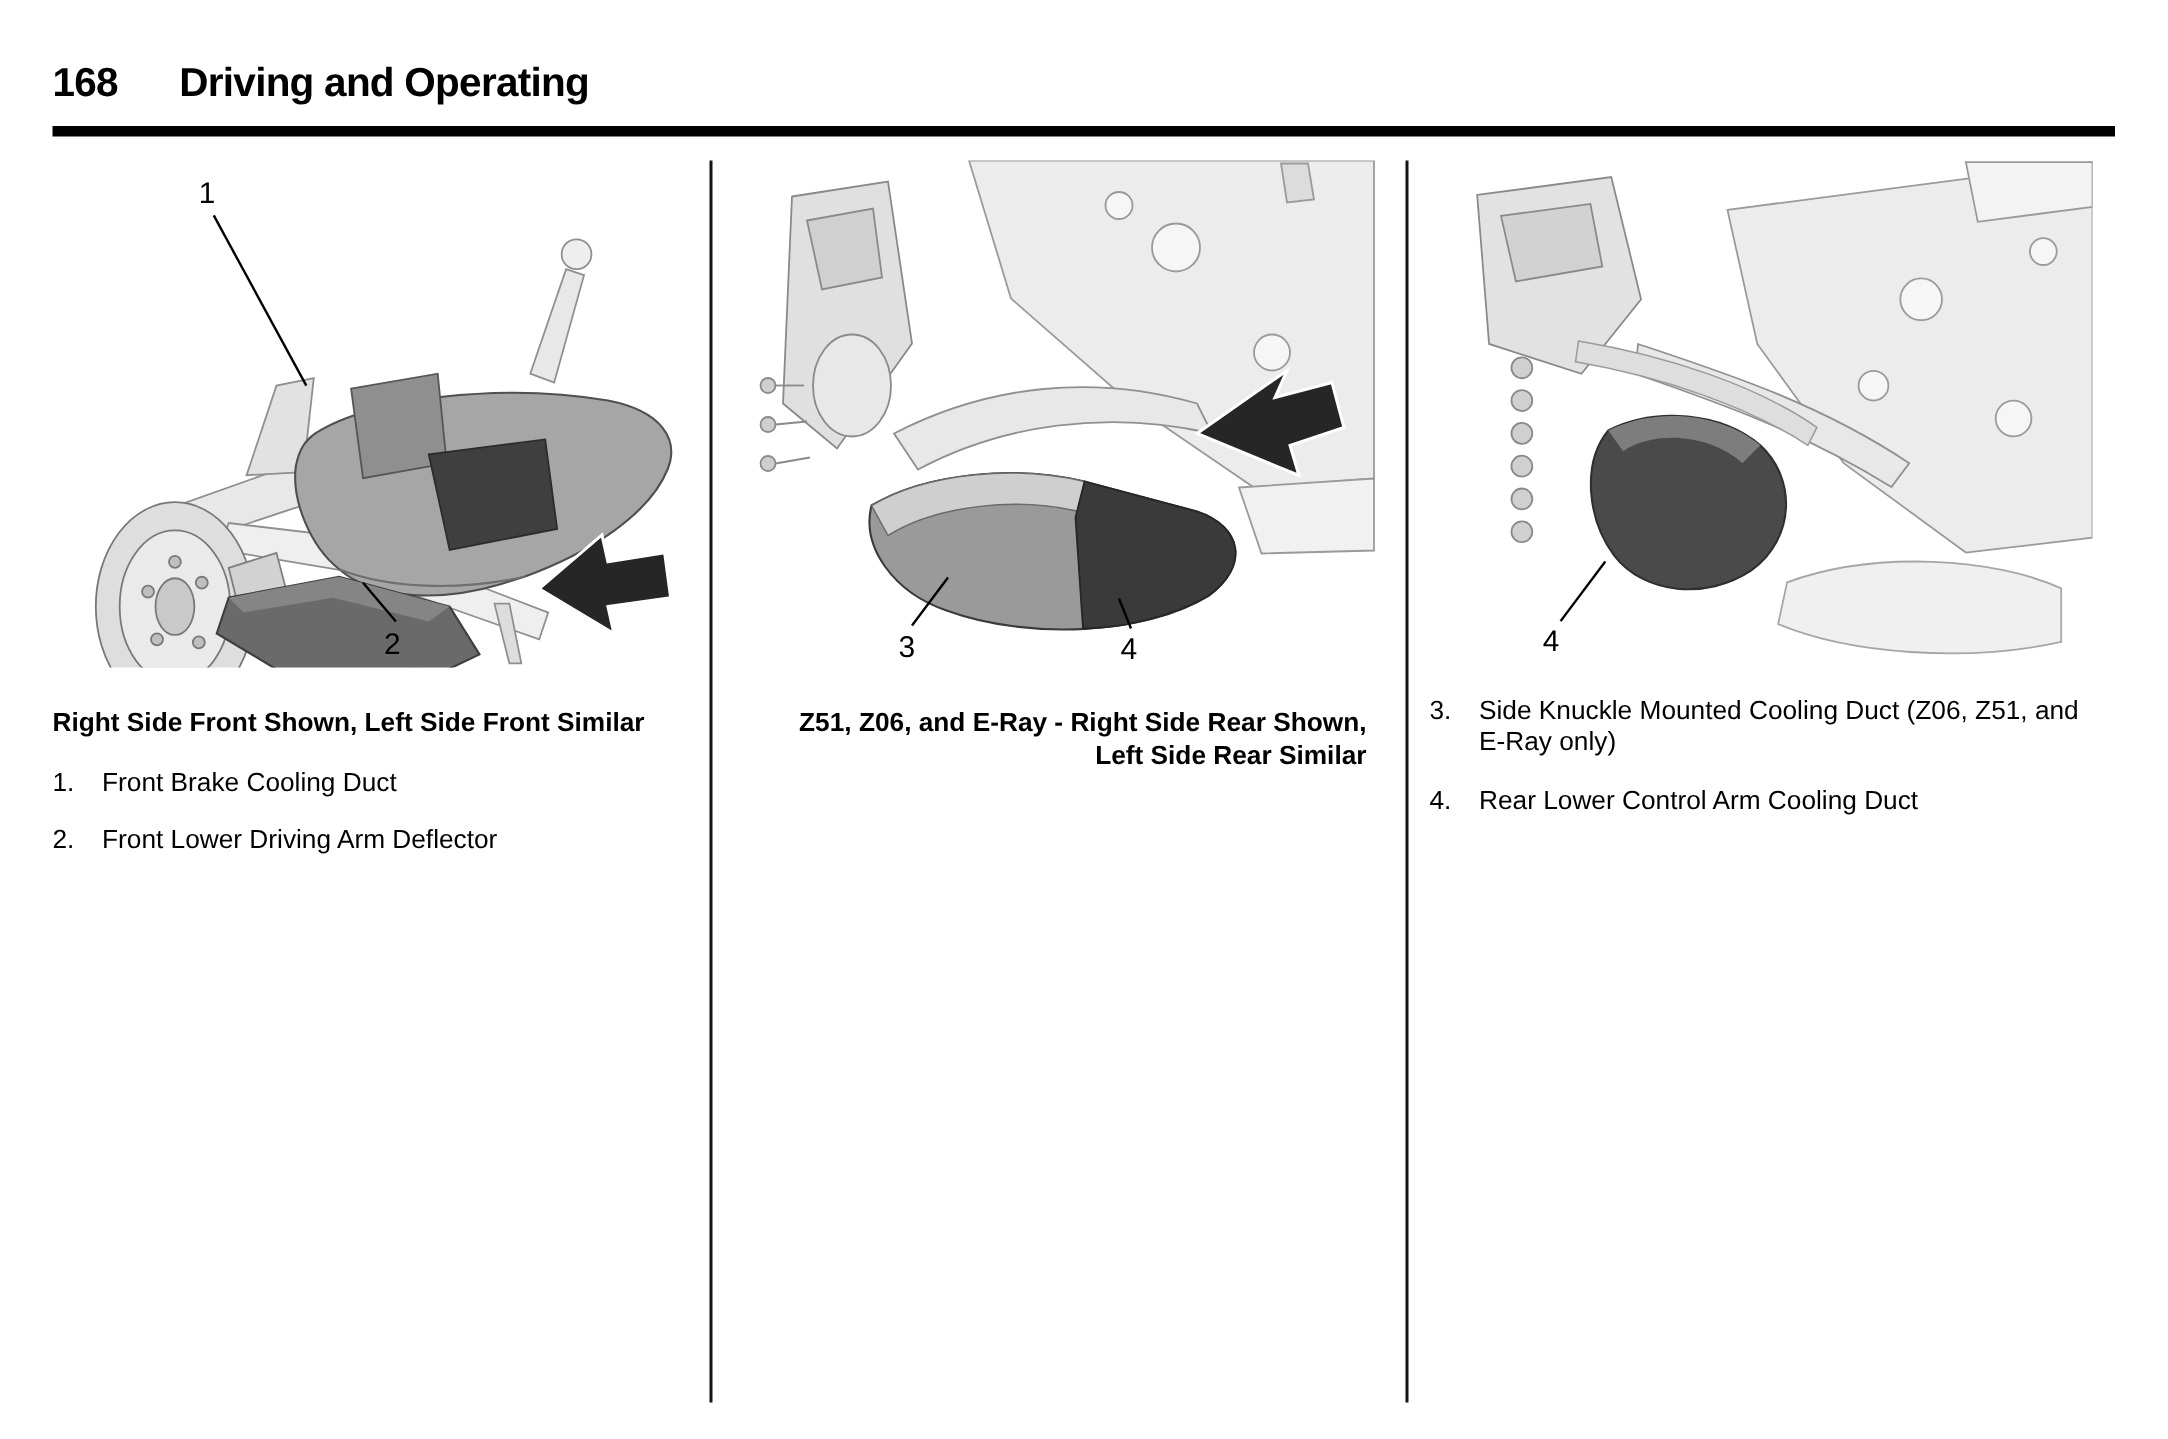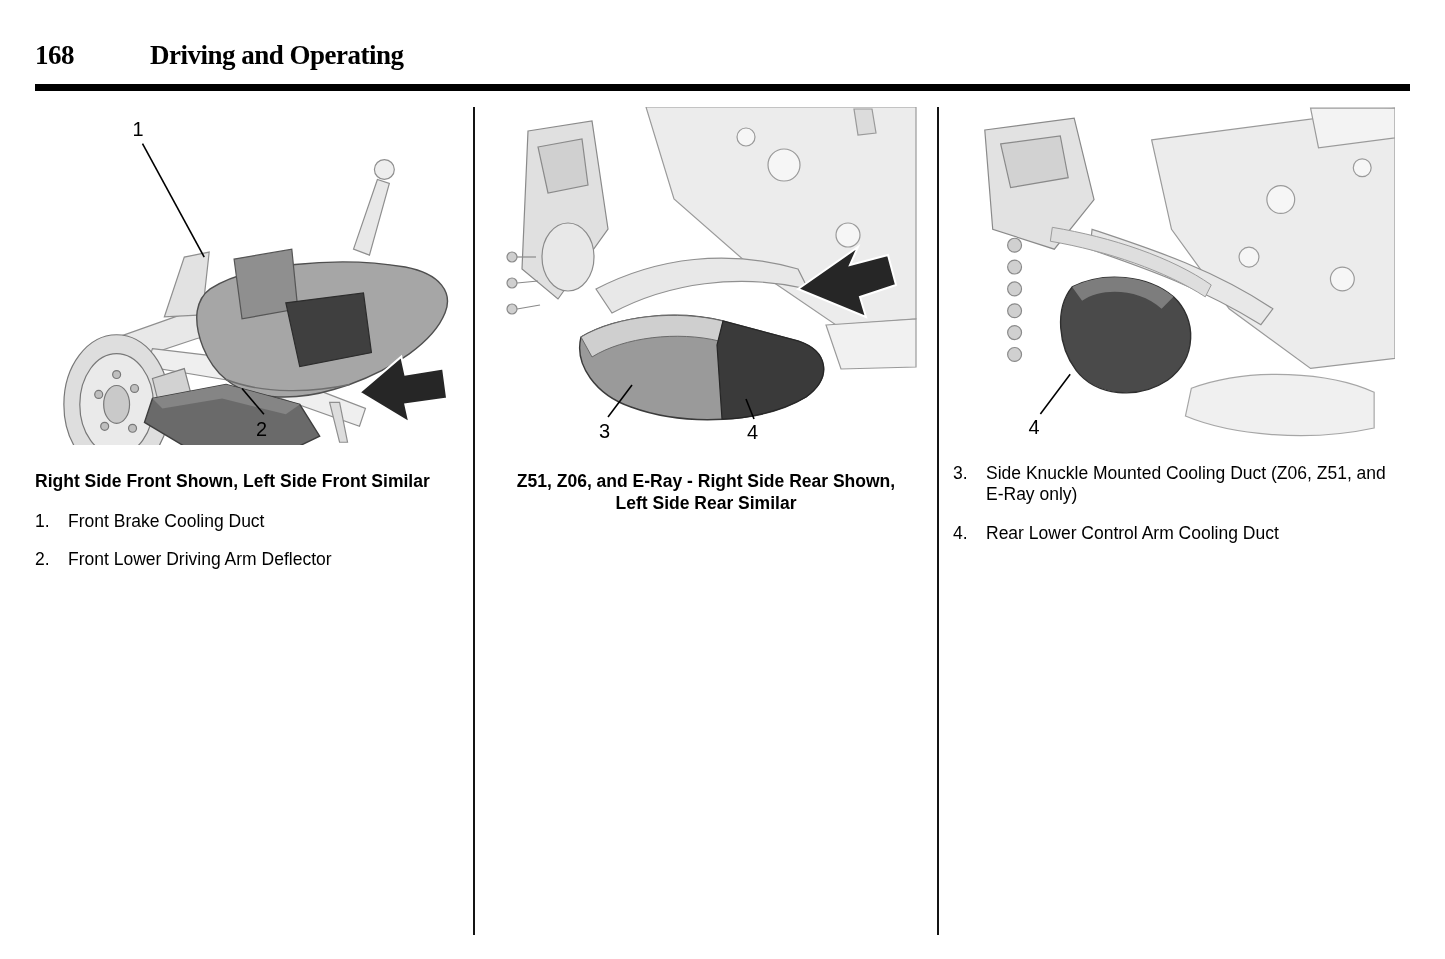--- a/index.html
+++ b/index.html
@@ -5,39 +5,38 @@
   html,body{margin:0;padding:0;background:#ffffff;}
   body{
     width:1445px;height:959px;
     font-family:"Liberation Sans", sans-serif;
     color:#000;
     overflow:hidden;
   }
   .header{
     display:flex;align-items:baseline;
     padding:40px 35px 0 35px;
-    font-family:Liberation Serif, serif;
   }
   .page-number{font-size:27px;font-weight:bold;letter-spacing:-0.5px;}
-  .page-title{font-size:27px;font-weight:bold;margin-left:76px;letter-spacing:-0.5px;}
+  .page-title{font-size:27px;font-weight:bold;margin-left:41px;letter-spacing:-0.5px;}
   .rule{height:7px;background:#000;margin:13px 35px 0 35px;}
   .columns{display:flex;padding:16px 0 0 35px;}
   .col{box-sizing:border-box;}
   .col-1{width:438px;padding-right:10px;}
   .col-2{width:462px;padding:0 18px;}
   .col-3{width:470px;padding:0 14px;}
   .vdivider{width:2px;background:#141414;height:828px;flex:none;}
   .figure{position:relative;width:100%;height:338px;}
   .figure svg{width:100%;height:100%;display:block;}
   .caption{
     font-size:17.5px;font-weight:bold;line-height:1.25;
     margin-top:26px;
   }
   .caption.left{text-align:left;}
-  .caption.center{text-align:center;margin-left:auto;margin-right:auto;}
+  .caption.center{text-align:right;margin-left:auto;margin-right:auto;}
   .cap-2{max-width:410px;}
   .cap-3{max-width:350px;}
   .item-list{margin-top:18px;}
   .list-item{display:flex;font-size:17.5px;line-height:1.22;margin-bottom:17px;}
   .list-item .num{width:33px;flex:none;}
   .list-item .txt{flex:1;}
   .callout-text{font-size:20px;fill:#000;}
   .leader{stroke:#000;stroke-width:1.6;fill:none;}
 </style>
 </head>

